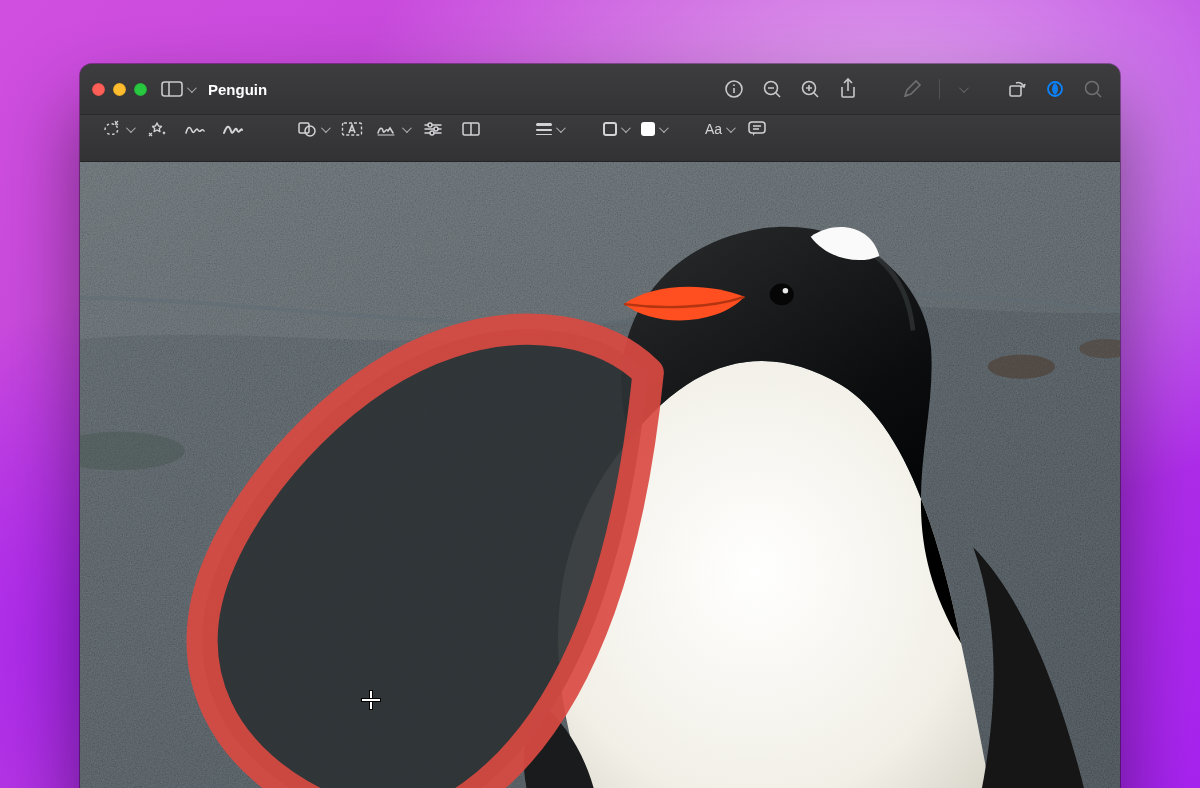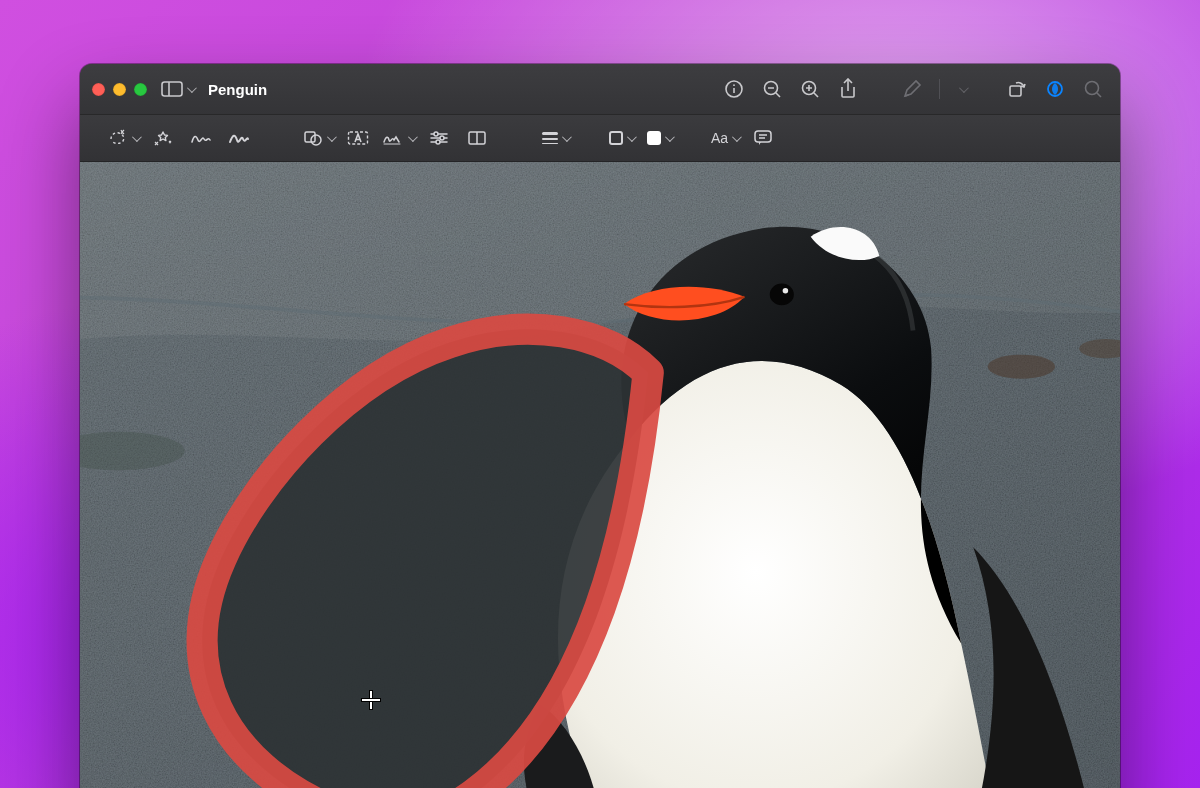--- a/index.html
+++ b/index.html
@@ -92,22 +92,22 @@
   }
   .sep {
     width:1px; height:20px; background:#505055; margin: 0 4px;
   }
 
   
   .markupbar {
     height: 46px;
     background: linear-gradient(#3b3b3e, #323235);
     border-bottom: 1px solid #242426;
-    display:flex; align-items:center;
-    padding: 0 28px;
+    display:flex; 
+    padding: 0 22px;
     gap: 10px;
   }
   .gap-lg { width: 30px; }
   .gap-md { width: 18px; }
 
   .mk {
     color:#d3d3d7;
     min-width:28px; height:28px;
     display:inline-flex; align-items:center; justify-content:center;
     border-radius:6px;

